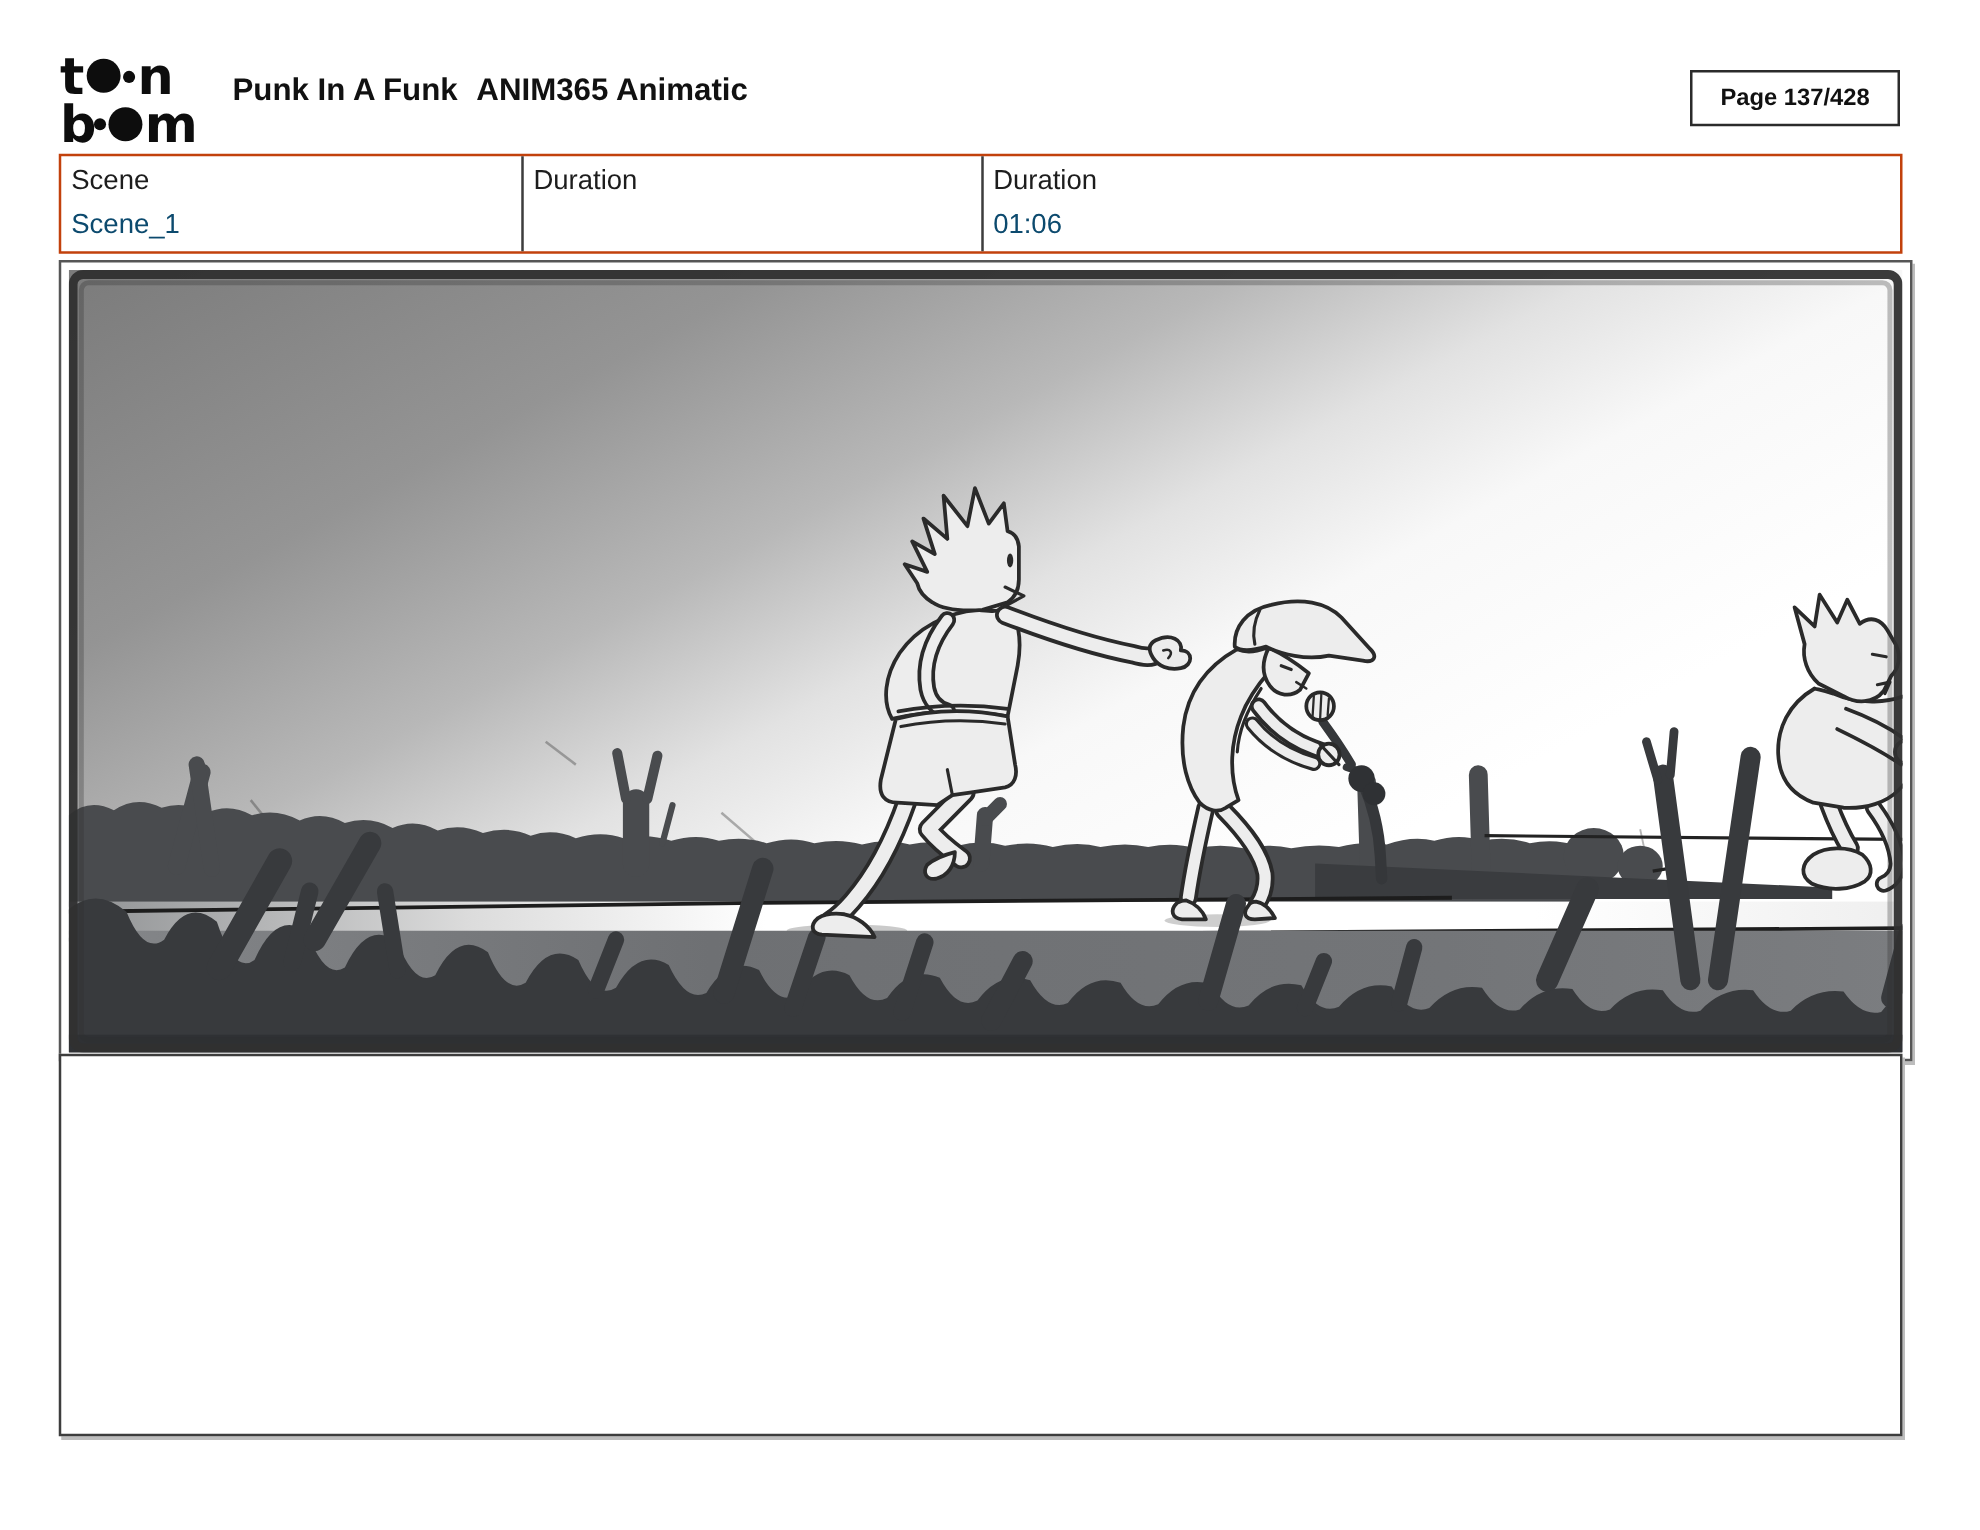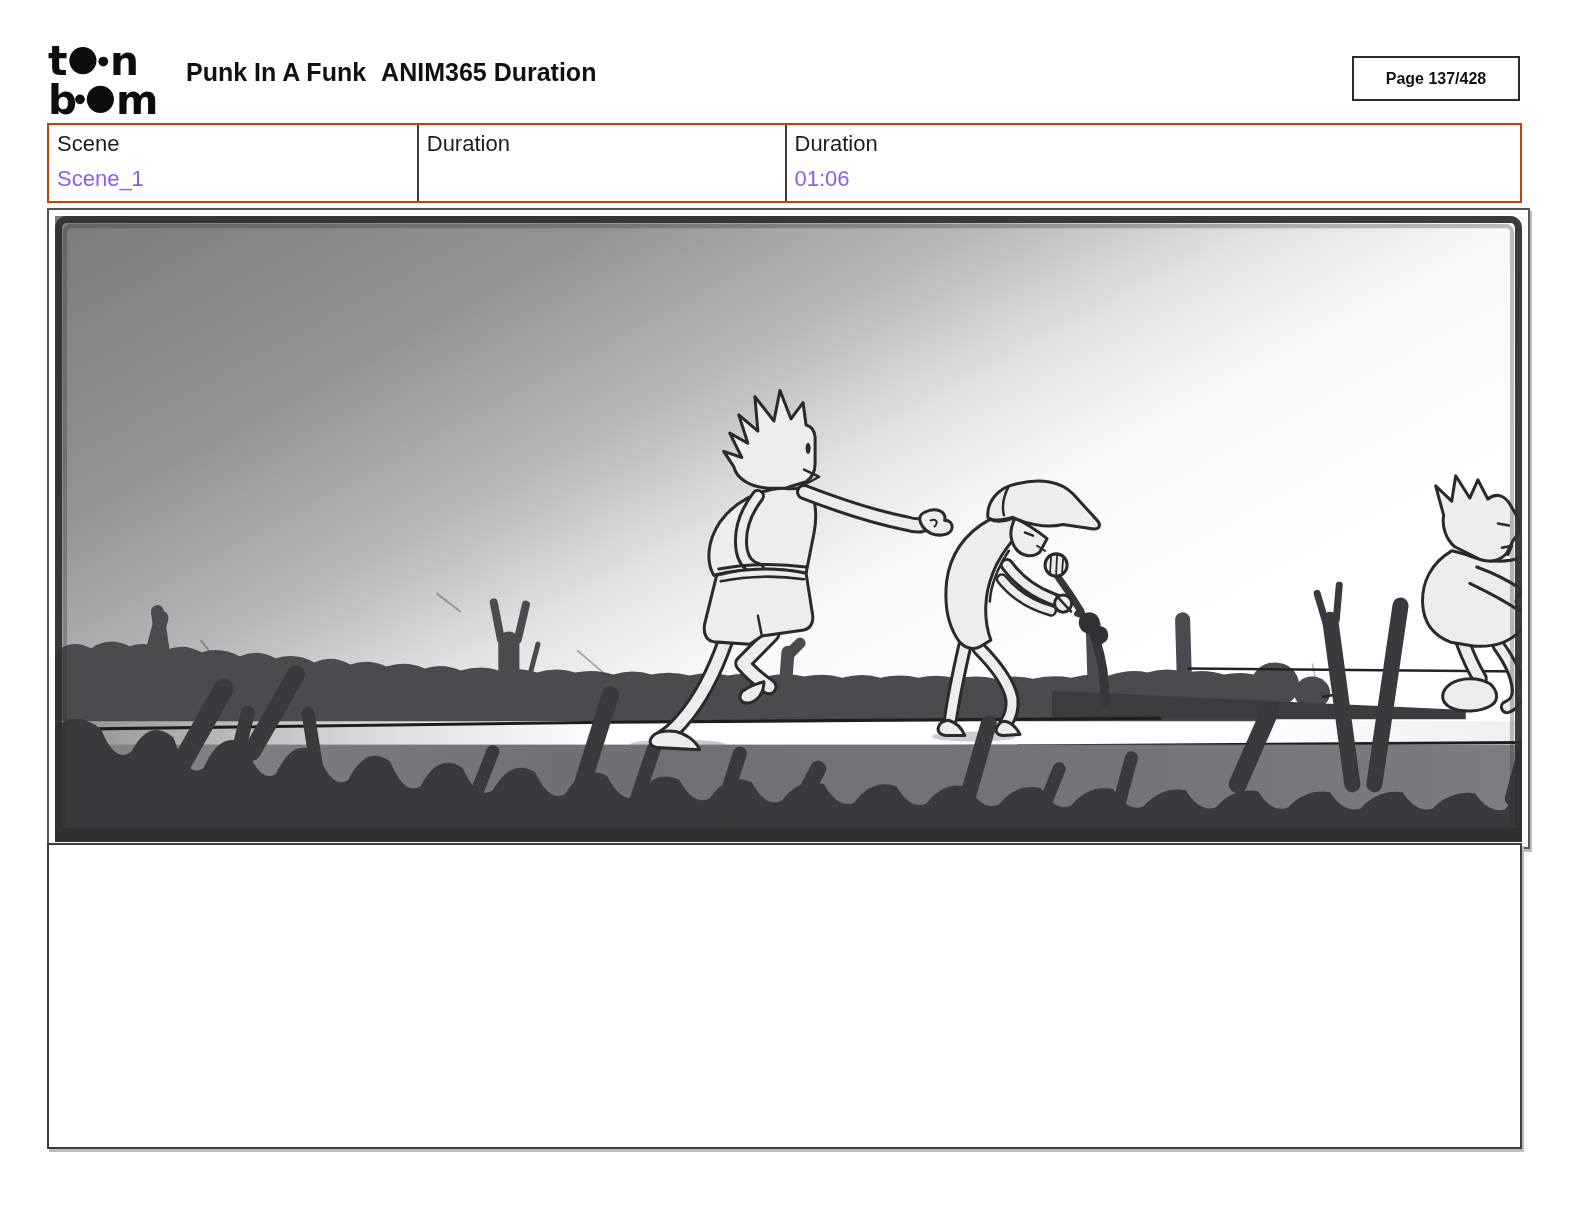--- a/index.html
+++ b/index.html
@@ -6,28 +6,28 @@
   body{width:1584px;height:1224px;position:relative;font-family:"Liberation Sans",sans-serif;color:#161616;overflow:hidden;}
 
   .logo{position:absolute;left:48px;top:40px;width:128px;height:78px;}
   .logo text{font-family:"DejaVu Sans",sans-serif;font-weight:bold;fill:#0d0d0d;font-size:42px;}
 
   .title-wrap{position:absolute;left:186px;top:52px;height:40px;display:flex;align-items:center;}
   .title-main{font-size:25px;font-weight:bold;color:#111;}
   .title-sub{font-size:25px;font-weight:bold;color:#111;margin-left:15px;}
 
   .page-box{position:absolute;left:1352px;top:56px;width:164px;height:41px;border:2.5px solid #2b2b2b;
-            display:flex;align-items:center;justify-content:center;font-size:16px;font-weight:bold;color:#111;background:#fff;}
+            display:flex;align-items:center;justify-content:center;font-size:19px;font-weight:bold;color:#111;background:#fff;}
 
   .info-table{position:absolute;left:47px;top:123px;width:1471px;height:76px;border:2px solid #c2410c;
               display:grid;grid-template-columns:1fr 1fr 1fr 1fr;background:#fff;}
   .info-cell{border-left:2px solid #3d3d3d;padding:5px 0 0 8px;}
   .info-cell:first-child{border-left:none;}
   .cell-label{font-size:22px;line-height:28px;color:#1d1d1d;}
-  .cell-value{font-size:22px;line-height:28px;color:#8b5cf6;margin-top:7px;}
+  .cell-value{font-size:22px;line-height:28px;color:#0c4a6e;margin-top:7px;}
 
   .panel{position:absolute;left:47px;top:208px;width:1467px;height:626px;border:2px solid #565656;
          background:#fff;padding:6px 6px 5px 6px;box-shadow:2px 3px 0 #bdbdbd;}
   .panel svg{display:block;width:100%;height:100%;}
 
   .notes-box{position:absolute;left:47px;top:843px;width:1471px;height:302px;border:2px solid #3d3d3d;
              background:#fff;box-shadow:2px 3px 0 #bdbdbd;}
 </style>
 </head>
 <body>
@@ -38,21 +38,21 @@
   <circle cx="57" cy="22" r="5" fill="#0d0d0d"></circle>
   <text x="64" y="36">n</text>
   <text x="0" y="76">b</text>
   <circle cx="33" cy="61" r="5" fill="#0d0d0d"></circle>
   <circle cx="54" cy="61" r="14" fill="#0d0d0d"></circle>
   <text x="70" y="76">m</text>
 </svg>
 
 <div class="title-wrap">
   <span class="title-main">Punk In A Funk</span>
-  <span class="title-sub">ANIM365 Duration</span>
+  <span class="title-sub">ANIM365 Animatic</span>
 </div>
 
 <div class="page-box">
   <span>Page 137/428</span>
 </div>
 
 <div class="info-table">
   <div class="info-cell">
     <div class="cell-label">Scene</div>
     <div class="cell-value">Scene_1</div>

